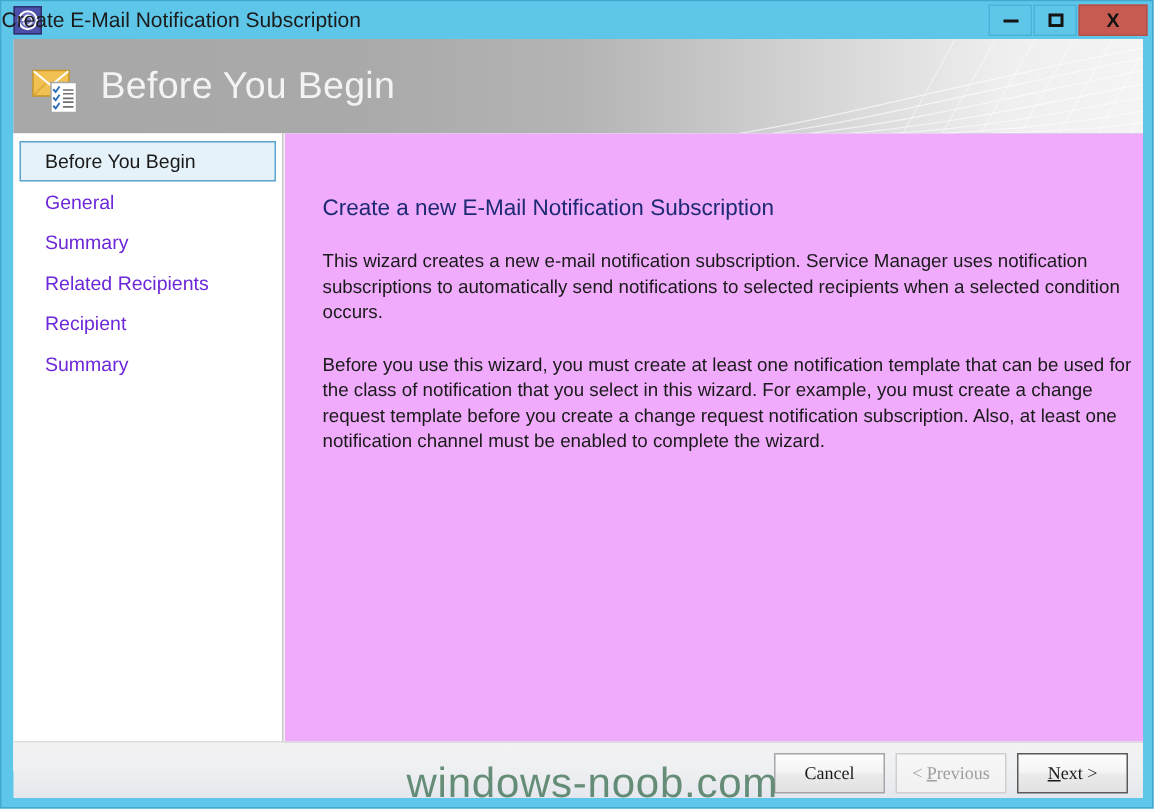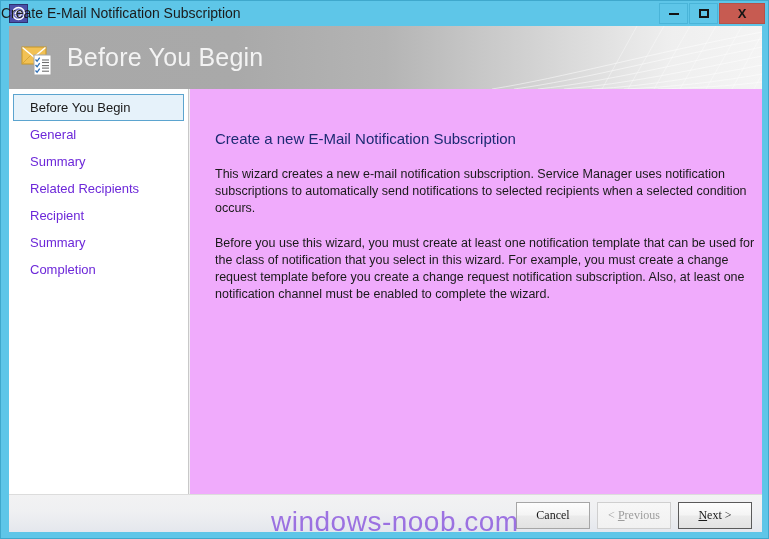--- a/index.html
+++ b/index.html
@@ -228,21 +228,21 @@
   .btn.default {
     border: 1px solid #5a5a5a;
   }
   .btn u { text-decoration: underline; }
 
   
   .watermark {
     position: absolute;
     left: 270px; top: 505px;
     font-size: 28px;
-    color: #6d28d9;
+    color: #14532d;
     opacity: .62;
     font-family: "Liberation Sans", sans-serif;
     white-space: nowrap;
     letter-spacing: .5px;
   }
 </style>
 </head>
 <body>
 
 <div class="window">
@@ -311,21 +311,20 @@
 
     <div class="body-area">
 
       <div class="sidebar">
         <div class="nav-item selected">Before You Begin</div>
         <div class="nav-item">General</div>
         <div class="nav-item">Summary</div>
         <div class="nav-item">Related Recipients</div>
         <div class="nav-item">Recipient</div>
         <div class="nav-item">Summary</div>
-        <div class="nav-item">Completion</div>
       </div>
 
       <div class="content">
         <div class="content-heading">Create a new E-Mail Notification Subscription</div>
         <div class="para para1">This wizard creates a new e-mail notification subscription. Service Manager uses notification subscriptions to automatically send notifications to selected recipients when a selected condition occurs.</div>
         <div class="para para2">Before you use this wizard, you must create at least one notification template that can be used for the class of notification that you select in this wizard. For example, you must create a change request template before you create a change request notification subscription. Also, at least one notification channel must be enabled to complete the wizard.</div>
         <div class="para para3">To continue, click Next.</div>
       </div>
 
     </div>

